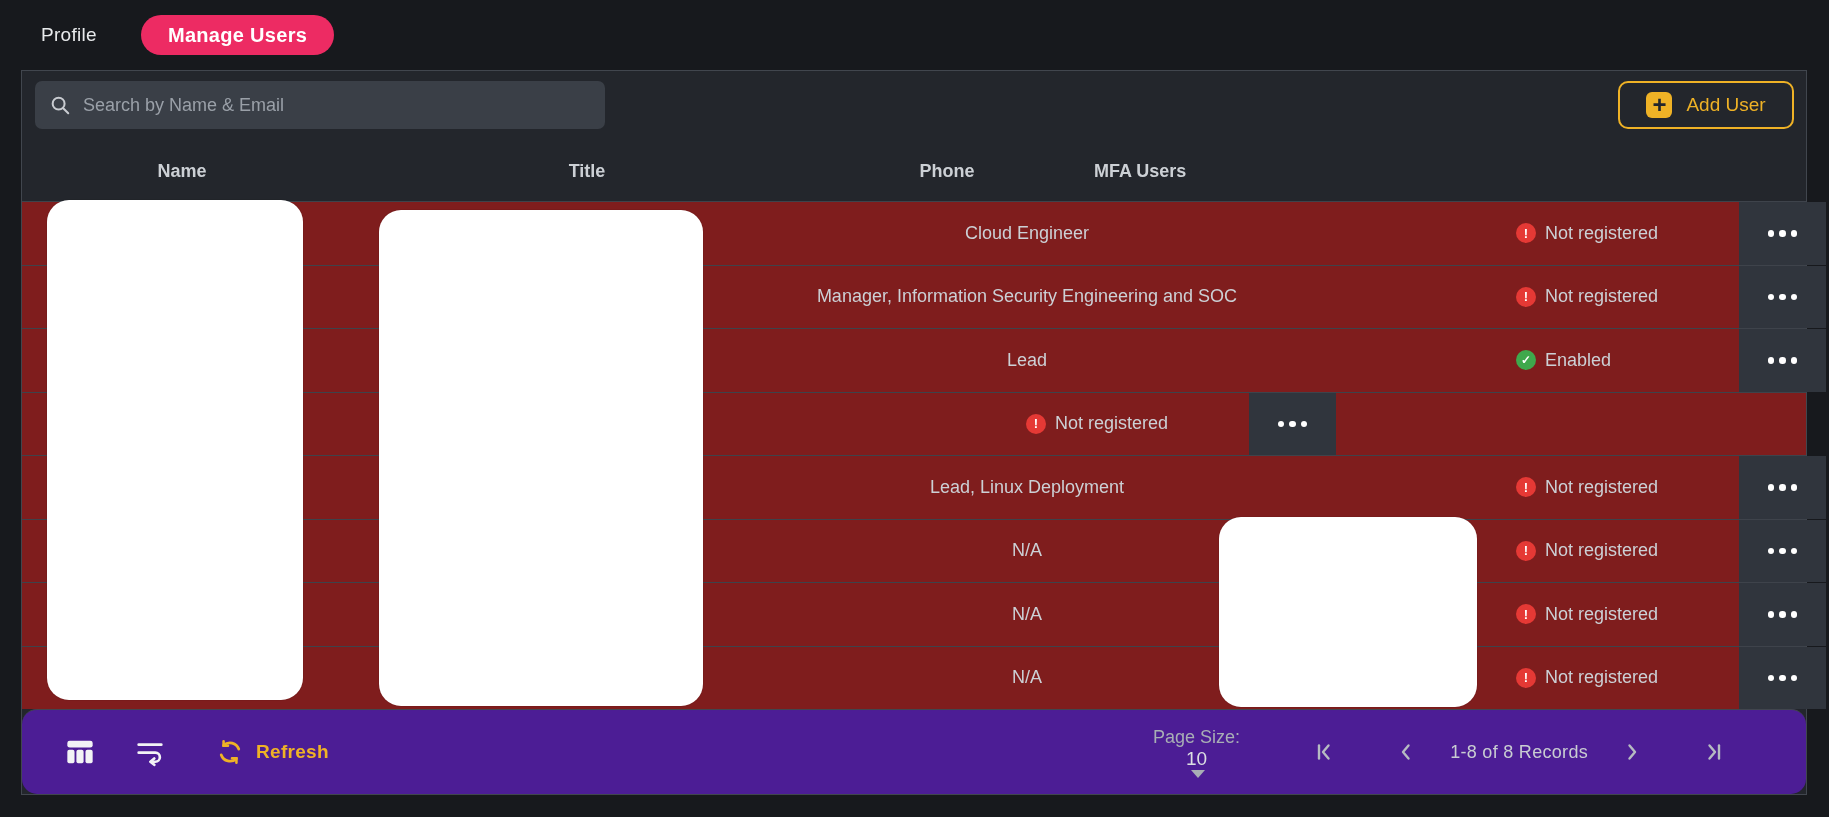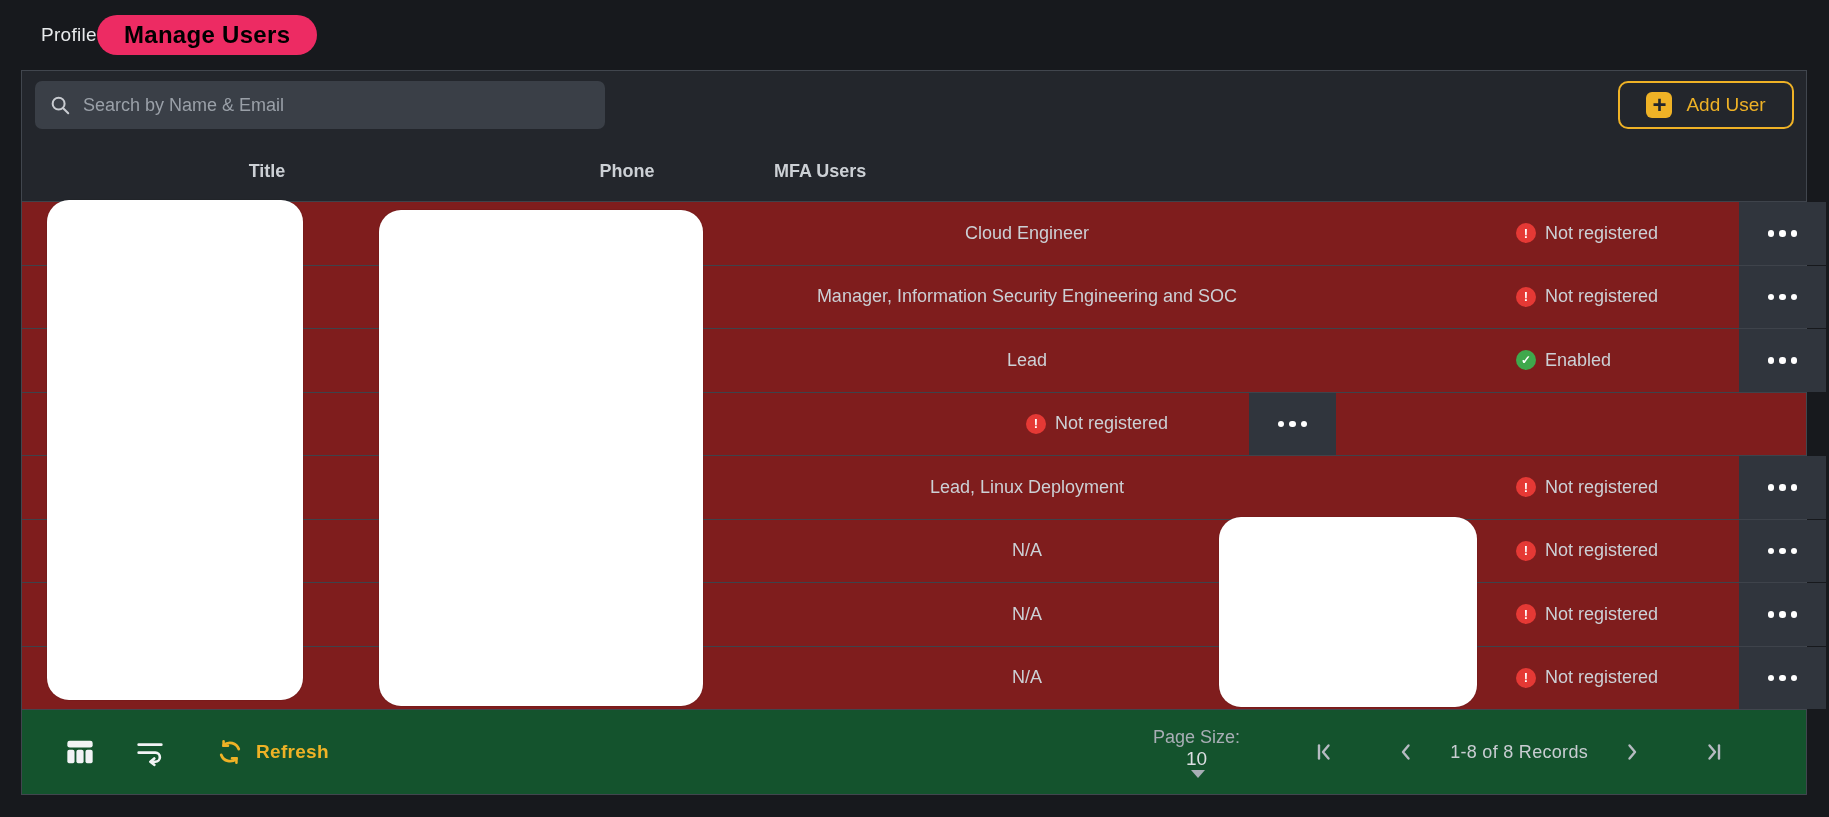--- a/index.html
+++ b/index.html
@@ -6,26 +6,26 @@
   html,body { width:1829px; height:817px; }
   body {
     background:#17191d;
     font-family:"Liberation Sans", sans-serif;
     color:#ccd0d5;
     position:relative;
     overflow:hidden;
   }
   
   .topbar {
-    height:70px; display:flex; align-items:center; 
+    height:70px; display:flex; align-items:center; gap:44px;
     padding-left:41px; background:#17191d;
   }
   .profile-link { font-size:19px; color:#e8eaec; letter-spacing:.3px; cursor:pointer; }
   .pill {
-    background:var(--pink); color:#000000; font-weight:700; font-size:24px;
+    background:var(--pink); color:#ffffff; font-weight:700; font-size:20px;
     height:40px; padding:0 27px; border:none; border-radius:22px;
     display:flex; align-items:center; letter-spacing:.3px; cursor:pointer;
   }
   
   .panel {
     position:absolute; left:21px; top:70px; width:1786px; height:725px;
     border:1px solid #41464e; background:#23262c;
     display:flex; flex-direction:column;
   }
   
@@ -75,22 +75,22 @@
   }
   .mfa-ico.err { background:var(--red); }
   .mfa-ico.ok  { background:var(--green); font-size:12px; }
   .dots {
     background:transparent; border:none; cursor:pointer;
     display:flex; gap:5px; align-items:center; padding:8px;
   }
   .dots i { width:6.5px; height:6.5px; border-radius:50%; background:#fff; }
   
   .tfoot {
-    height:85px; flex:none; background:#14532d; border-top:1px solid #41464e;
-    display:flex; align-items:center;
+    height:85px; flex:none; background:#4c1d95; border-top:1px solid #41464e;
+    display:flex; align-items:center;border-radius:15px;
   }
   .foot-left { display:flex; align-items:center; gap:26px; padding-left:36px; }
   .icon-btn { background:transparent; border:none; cursor:pointer; display:flex; align-items:center; padding:6px; }
   .refresh-btn {
     background:transparent; border:none; cursor:pointer; display:flex; align-items:center; gap:12px;
     color:var(--amber); font-size:19px; font-weight:700; font-family:"Liberation Sans", sans-serif;
     letter-spacing:.3px; margin-left:18px;
   }
   .foot-right { margin-left:auto; display:flex; align-items:center; padding-right:70px; }
   .page-size { display:flex; align-items:center; cursor:pointer;flex-direction:column; }
@@ -125,20 +125,21 @@
       </svg>
       <input placeholder="Search by Name &amp; Email" style="">
     </div>
     <button class="add-user">
       <span class="plus-box">+</span>
       <span>Add User</span>
     </button>
   </div>
 
   <div class="thead">
+    <div class="td c-name">Name</div>
     <div class="td c-title">Title</div>
     <div class="td c-phone">Phone</div>
     <div class="td c-mfa">MFA Users</div>
     <div class="td c-act"></div>
   </div>
 
   <div class="tbody" id="tbody">
     <div class="trow">
       <div class="td c-name"></div>
       <div class="td c-email"></div>

